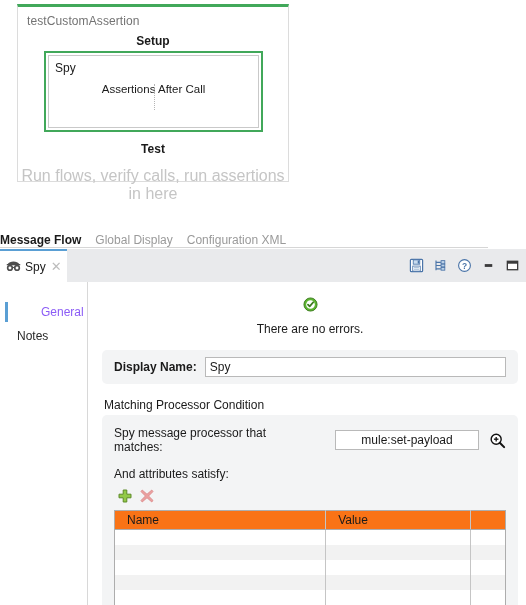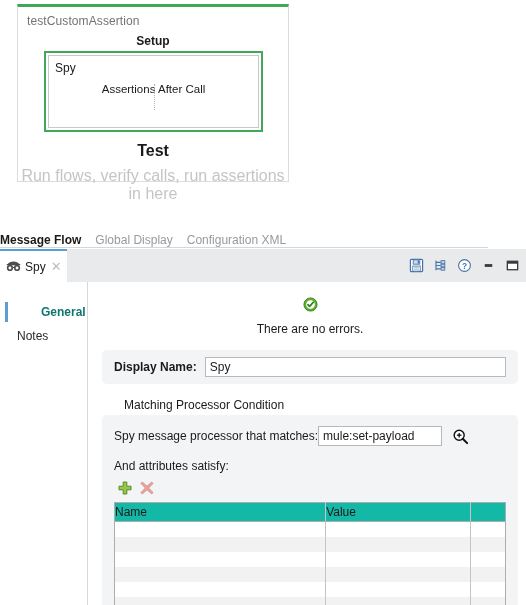--- a/index.html
+++ b/index.html
@@ -101,21 +101,21 @@
     top: 28px;
     height: 26px;
     width: 0;
     border-left: 1px dotted #b5b5b5;
   }
   #test-label {
     position: absolute;
     left: 0; right: 0;
     top: 135px;
     text-align: center;
-    font-size: 16px;
+    font-size: 12px;
     font-weight: bold;
     color: #1a1a1a;
   }
   #test-hint {
     position: absolute;
     left: 0; right: 0;
     top: 160px;
     text-align: center;
     font-size: 16px;
     color: #c5c5c5;
@@ -216,22 +216,22 @@
     box-sizing: border-box;
     flex: 0 0 88px;
   }
   .nav-item {
     position: relative;
     font-size: 12px;
     padding: 5px 0 5px 17px;
     color: #2a2a2a;
   }
   .nav-item.active {
-    color: #0f766e;
-    font-weight: bold;
+    color: #8b5cf6;
+    font-weight: normal;
     padding-left: 41px;
   }
   .nav-item.active:before {
     content: "";
     position: absolute;
     left: 5px;
     top: 2px;
     bottom: 2px;
     width: 3px;
     background: #5a9fd4;
@@ -284,34 +284,34 @@
   #display-name-input {
     flex: 1 1 auto;
     margin-left: 8px;
   }
 
   #matching-legend {
     font-size: 12px;
     color: #1a1a1a;
     margin-bottom: 3px;
     padding-left: 2px;
-    margin-left: 20px;
   }
   #matching-group {
     padding: 11px 12px 12px 12px;
   }
   #matcher-row {
     display: flex;
     align-items: center;
     margin-bottom: 13px;
   }
   #matcher-label { font-size: 12px; }
   #matcher-input {
-    width: 124px;
-    margin-left: 0;
+    width: 144px;
+    margin-left: 22px;
+    text-align: center;
   }
   #matcher-browse {
     margin-left: 10px;
     display: flex;
     align-items: center;
   }
   #attrs-label { font-size: 12px; margin-bottom: 8px; }
   #attrs-toolbar {
     display: flex;
     align-items: center;
@@ -323,24 +323,24 @@
     border-collapse: collapse;
     border: 1px solid #adadad;
     background: #ffffff;
     table-layout: fixed;
   }
   table.attrs th {
     font-size: 12px;
     font-weight: normal;
     text-align: left;
     color: #1a1a1a;
-    background: #14b8a6;
+    background: #f97316;
     border-right: 1px solid #c5c5c5;
     border-bottom: 1px solid #adadad;
-    padding: 2px 0;
+    padding: 2px 12px;
     height: 17px;
     box-sizing: border-box;
   }
   table.attrs th:last-child { border-right: none; }
   table.attrs td {
     border-right: 1px solid #c5c5c5;
     height: 15px;
     padding: 0;
   }
   table.attrs td:last-child { border-right: none; }

